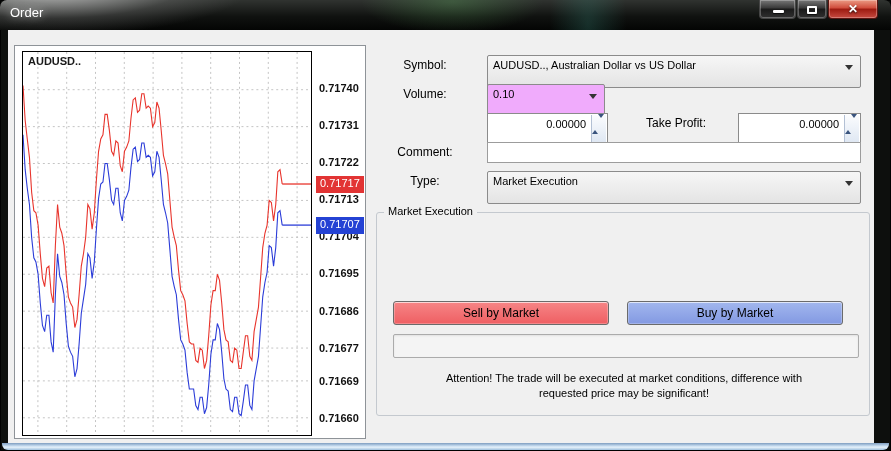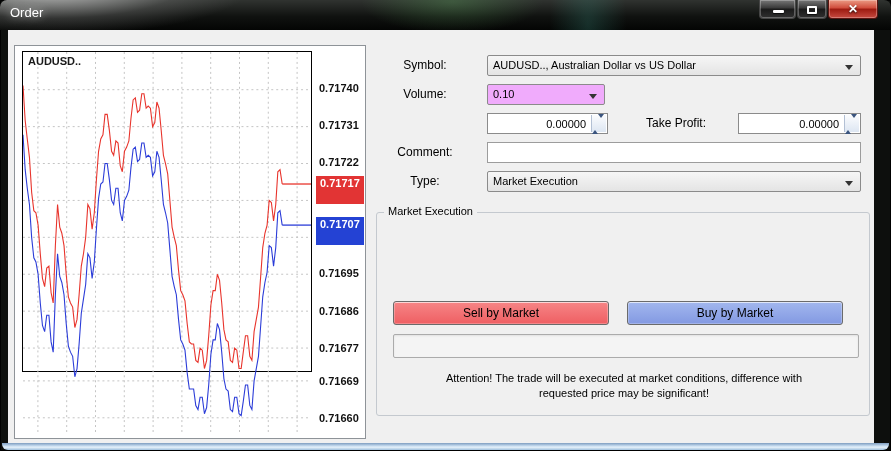--- a/index.html
+++ b/index.html
@@ -37,34 +37,34 @@
 
   
   .client-bg { position:absolute; left:8px; top:30px; width:866px; height:413px; background:#f0f0f0; }
   .footer-strip { position:absolute; left:2px; top:443px; width:887px; height:7px;
      background:linear-gradient(180deg,#7e9dc0,#cadff2 45%,#e6f1fa 60%,#9fc0de);
      border-radius:0 0 6px 6px; }
 
   
   .chart-panel { position:absolute; left:14px; top:45px; width:352px; height:394px;
                  background:#fff; border:1px solid #8e9398; }
-  .chart-box { position:absolute; left:7px; top:5px; width:290px; height:321px;
+  .chart-box { position:absolute; left:7px; top:5px; width:290px; height:385px;
                border:1px solid #000; }
   .chart-symbol { position:absolute; left:5px; top:3px; font-size:11px; font-weight:bold; color:#1a1a1a; z-index:3; }
   .chart-box svg { position:absolute; left:0; top:0; width:288px; height:383px; }
   .scale-col { position:absolute; left:299px; top:0px; width:52px; height:394px; }
   .scale-label { position:absolute; left:5px; height:14px; font-size:11px; font-weight:bold; color:#111; white-space:nowrap; }
-  .badge { position:absolute; left:2px; width:48px; height:28px; color:#fff; font-size:11px;
-           font-weight:bold; text-align:left; padding:1px 0 0 4px; }
+  .badge { position:absolute; left:2px; width:48px; height:17px; color:#fff; font-size:11px;
+           font-weight:normal; text-align:left; padding:1px 0 0 4px; }
   .badge.ask { background:#e23434; }
   .badge.bid { background:#2442d4; }
 
   
   .flabel { position:absolute; width:112px; text-align:center; font-size:12px; color:#000; line-height:21px; }
-  .control { position:absolute; height:21px; font-size:11px; line-height:19px; color:#000; }
+  .control { position:absolute; height:33px; font-size:11px; line-height:19px; color:#000; }
   .combo { border:1px solid #8b8b8b; border-radius:2px; padding:0 20px 0 5px;
            background:linear-gradient(180deg,#f6f6f6,#e4e4e4); }
   .combo.white { background:#f0abfc; }
   .combo-arrow { position:absolute; right:7px; top:9px; width:0; height:0;
            border-left:4px solid transparent; border-right:4px solid transparent; border-top:5px solid #333; }
   .spin { border:1px solid #8b8b8b; background:#fff; }
   .spin .val { position:absolute; right:21px; top:1px; line-height:19px; }
   .spinner { position:absolute; right:1px; top:1px; bottom:1px; width:15px;
              background:linear-gradient(180deg,#fbfcfe,#dde6f2); border-left:1px solid #b3c0d4; }
   .spin-up { width:0; height:0; border-left:3px solid transparent; border-right:3px solid transparent;

